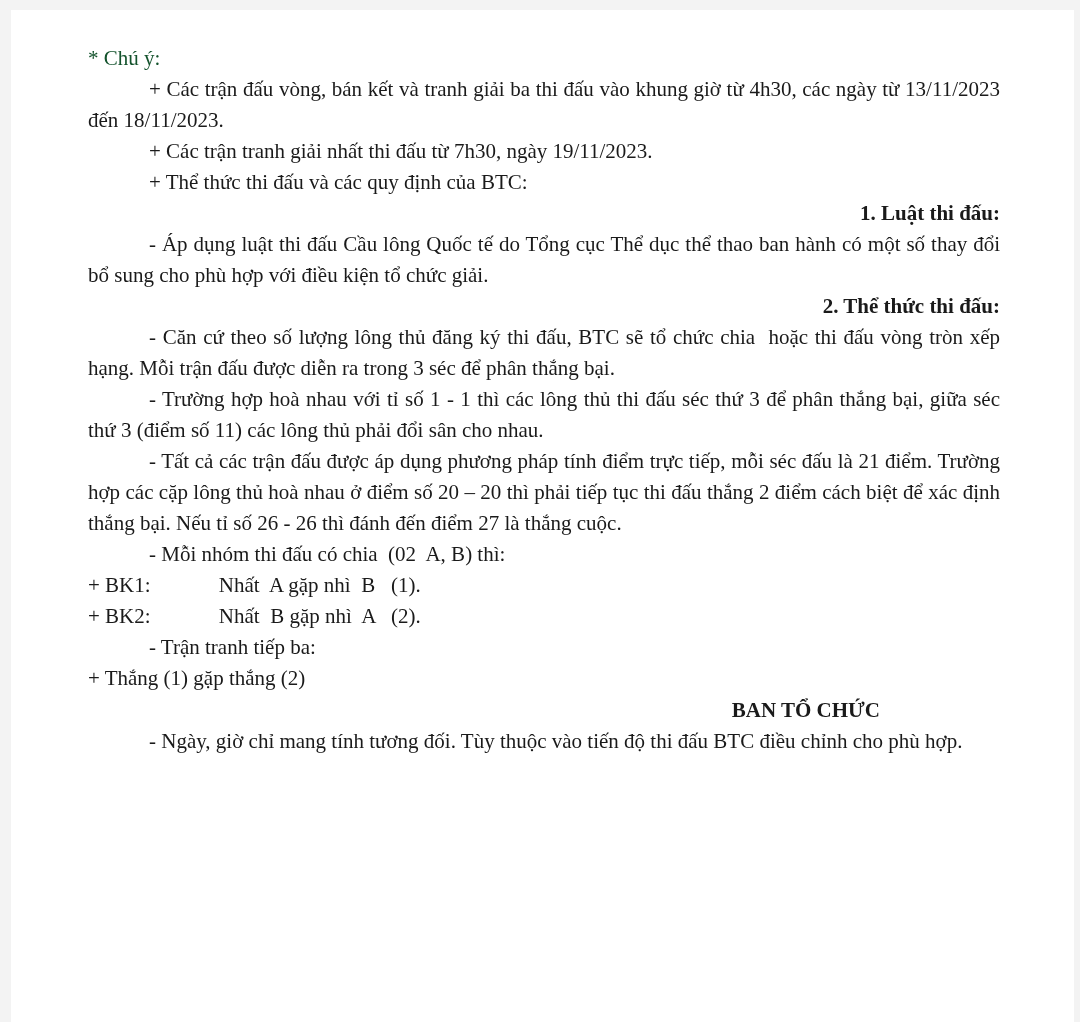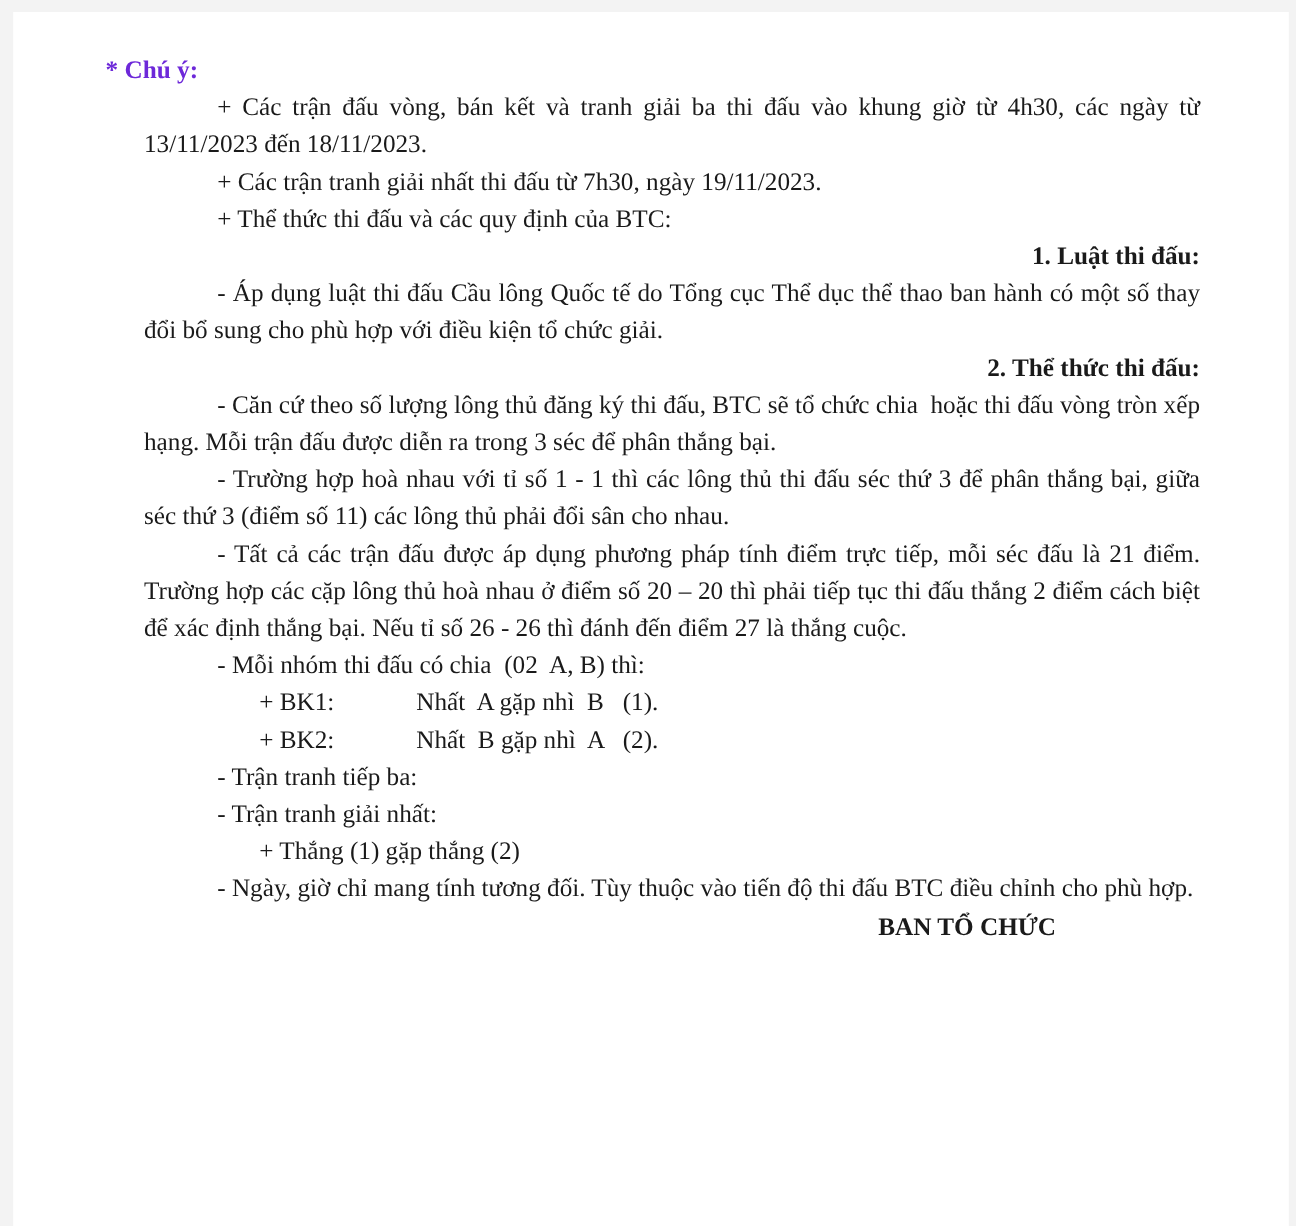--- a/index.html
+++ b/index.html
@@ -22,34 +22,32 @@
     padding: 33px 74px 0 77px;
     color: #1a1a1a;
     font-size: 21px;
     line-height: 31px;
   }
   .block {
     white-space: pre-wrap;
     text-align: justify;
   }
   .style-heading-red {
-    font-weight: bold;
-    color: #6d28d9;
+    font-weight: normal;
+    color: #14532d;
     text-align: left;
   }
   .style-heading {
     font-weight: bold;
     text-align: right;
   }
   .style-body {
     text-indent: 61px;
-    margin-left: 32px;
   }
   .style-body-sub {
-    margin-left: 128px;
     text-align: left;
   }
   .style-signature {
     font-weight: bold;
     text-align: right;
     padding-right: 120px;
     margin-top: 1px;
   }
 </style>
 </head>
@@ -64,18 +62,17 @@
       <div class="block style-heading">1. Luật thi đấu:</div>
       <div class="block style-body">- Áp dụng luật thi đấu Cầu lông Quốc tế do Tổng cục Thể dục thể thao ban hành có một số thay đổi bổ sung cho phù hợp với điều kiện tổ chức giải.</div>
       <div class="block style-heading">2. Thể thức thi đấu:</div>
       <div class="block style-body">- Căn cứ theo số lượng lông thủ đăng ký thi đấu, BTC sẽ tổ chức chia  hoặc thi đấu vòng tròn xếp hạng. Mỗi trận đấu được diễn ra trong 3 séc để phân thắng bại.</div>
       <div class="block style-body">- Trường hợp hoà nhau với tỉ số 1 - 1 thì các lông thủ thi đấu séc thứ 3 để phân thắng bại, giữa séc thứ 3 (điểm số 11) các lông thủ phải đổi sân cho nhau.</div>
       <div class="block style-body">- Tất cả các trận đấu được áp dụng phương pháp tính điểm trực tiếp, mỗi séc đấu là 21 điểm. Trường hợp các cặp lông thủ hoà nhau ở điểm số 20 – 20 thì phải tiếp tục thi đấu thắng 2 điểm cách biệt để xác định thắng bại. Nếu tỉ số 26 - 26 thì đánh đến điểm 27 là thắng cuộc.</div>
       <div class="block style-body">- Mỗi nhóm thi đấu có chia  (02  A, B) thì:</div>
       <div class="block style-body-sub">+ BK1:             Nhất  A gặp nhì  B   (1).</div>
       <div class="block style-body-sub">+ BK2:             Nhất  B gặp nhì  A   (2).</div>
       <div class="block style-body">- Trận tranh tiếp ba:</div>
-      <div class="block style-body">- Trận tranh giải nhất:</div>
       <div class="block style-body-sub">+ Thắng (1) gặp thắng (2)</div>
+      <div class="block style-signature">BAN TỔ CHỨC</div>
       <div class="block style-body">- Ngày, giờ chỉ mang tính tương đối. Tùy thuộc vào tiến độ thi đấu BTC điều chỉnh cho phù hợp.</div>
-      <div class="block style-signature">BAN TỔ CHỨC</div>
     </div>
 </div>
 
 </body></html>

